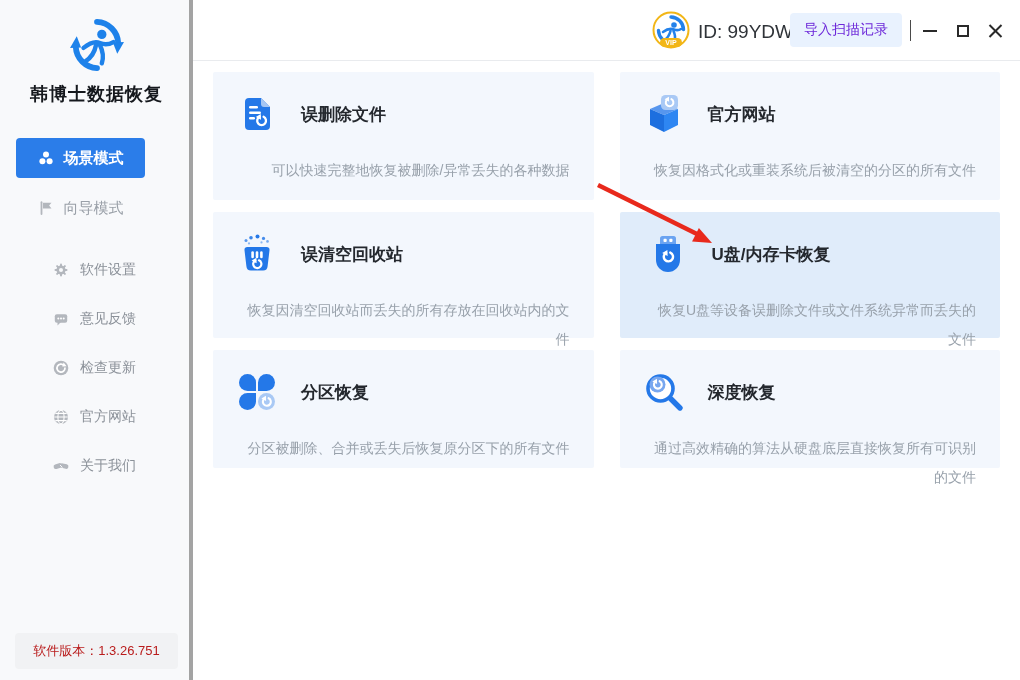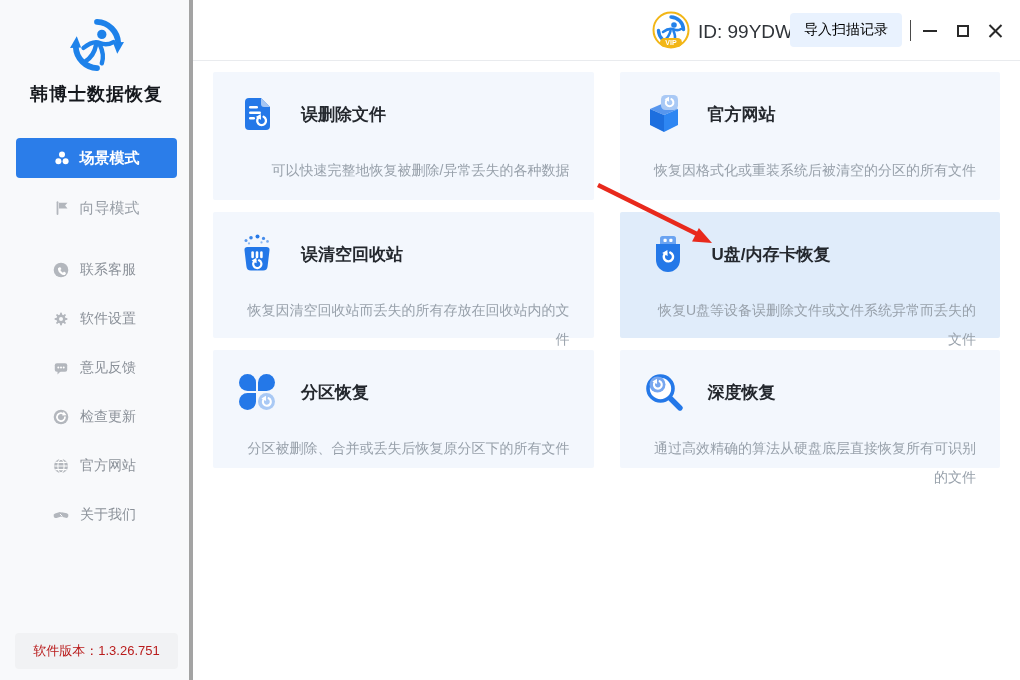--- a/index.html
+++ b/index.html
@@ -14,21 +14,21 @@
   .sidebar {
     position:absolute; left:0; top:0; width:193px; height:680px;
     background:#f8f9fb; border-right:4px solid #a3a3a3;
   }
   .logo-wrap { position:absolute; left:0; top:16px; width:193px; text-align:center; }
   .app-title {
     position:absolute; left:0; top:82px; width:193px; text-align:center;
     font-size:18px; font-weight:700; color:#15181d; letter-spacing:1px;
   }
   .mode-btn {
-    position:absolute; left:16px; width:161px; height:40px; border-radius:4px;
+    position:absolute; left:16px; width:129px; height:40px; border-radius:4px;
     display:flex; align-items:center; justify-content:center; gap:10px;
     font-size:15px; cursor:pointer;
   }
   .mode-btn.active { top:138px; background:#2b7de9; color:#ffffff; font-weight:700; }
   .mode-btn.inactive { top:188px; background:transparent; color:#9aa0a8; }
   .side-menu { position:absolute; left:0; top:260px; width:193px; }
   .side-item {
     height:20px; margin-bottom:29px; padding-left:53px;
     display:flex; align-items:center; gap:11px;
     font-size:14px; color:#8b9199; cursor:pointer;
@@ -42,21 +42,21 @@
 
   
   .topbar {
     position:absolute; left:193px; top:0; width:827px; height:61px;
     background:#ffffff; border-bottom:1px solid #e9ebee;
   }
   .avatar { position:absolute; left:459px; top:11px; width:38px; height:38px; }
   .user-id { position:absolute; left:505px; top:21px; font-size:19px; color:#2f3338; }
   .import-btn {
     position:absolute; left:597px; top:13px; width:112px; height:34px;
-    background:#e9f2fe; border:none; border-radius:4px; color:#000000;
+    background:#e9f2fe; border:none; border-radius:4px; color:#6d28d9;
     font-size:14px; cursor:pointer; font-family:inherit;
   }
   .tb-divider { position:absolute; left:717px; top:20px; width:1px; height:21px; background:#4a4a4a; }
   .win-btn { position:absolute; top:18px; width:26px; height:26px; display:flex; align-items:center; justify-content:center; cursor:pointer; }
   .win-min { left:724px; } .win-max { left:757px; } .win-close { left:789px; }
   .glyph-min { width:14px; height:0; border-top:2px solid #2a2a2a; }
   .glyph-max { width:12px; height:12px; border:2px solid #2a2a2a; }
   .glyph-close { position:relative; width:15px; height:15px; }
   .glyph-close::before,.glyph-close::after {
     content:""; position:absolute; left:-1px; top:6.5px; width:17px; height:2px; background:#2a2a2a;
@@ -113,27 +113,20 @@
   <div class="mode-btn inactive">
     <svg width="16" height="16" viewBox="0 0 16 16">
       <path d="M3.5 2.2 V14" stroke="#b3b7bd" stroke-width="1.8" stroke-linecap="round" fill="none"></path>
       <path d="M5 2.8 H13.5 L11.1 5.6 L13.5 8.4 H5 Z" fill="#b3b7bd"></path>
     </svg>
     <span>向导模式</span>
   </div>
 
   <div class="side-menu">
 
-    <div class="side-item">
-      <svg width="16" height="16" viewBox="0 0 16 16">
-        <circle cx="8" cy="8" r="7.3" fill="#b3b7bd"></circle>
-        <path d="M5.2 5.9 L7.1 4.9 L8.5 7 L7.3 8.1 A6 6 0 0 0 9.9 10.7 L11 9.5 L13.1 10.9 L12.1 12.8 C11.3 13.3 9 13 6.9 10.9 C4.8 8.8 4.8 6.3 5.2 5.9 Z" fill="#ffffff"></path>
-      </svg>
-      <span>联系客服</span>
-    </div>
 
     <div class="side-item">
       <svg width="16" height="16" viewBox="0 0 16 16">
         <g fill="#b3b7bd">
           <rect x="7" y="1.5" width="2" height="13" rx="1"></rect>
           <rect x="7" y="1.5" width="2" height="13" rx="1" transform="rotate(45 8 8)"></rect>
           <rect x="7" y="1.5" width="2" height="13" rx="1" transform="rotate(90 8 8)"></rect>
           <rect x="7" y="1.5" width="2" height="13" rx="1" transform="rotate(135 8 8)"></rect>
           <circle cx="8" cy="8" r="4.6"></circle>
         </g>

